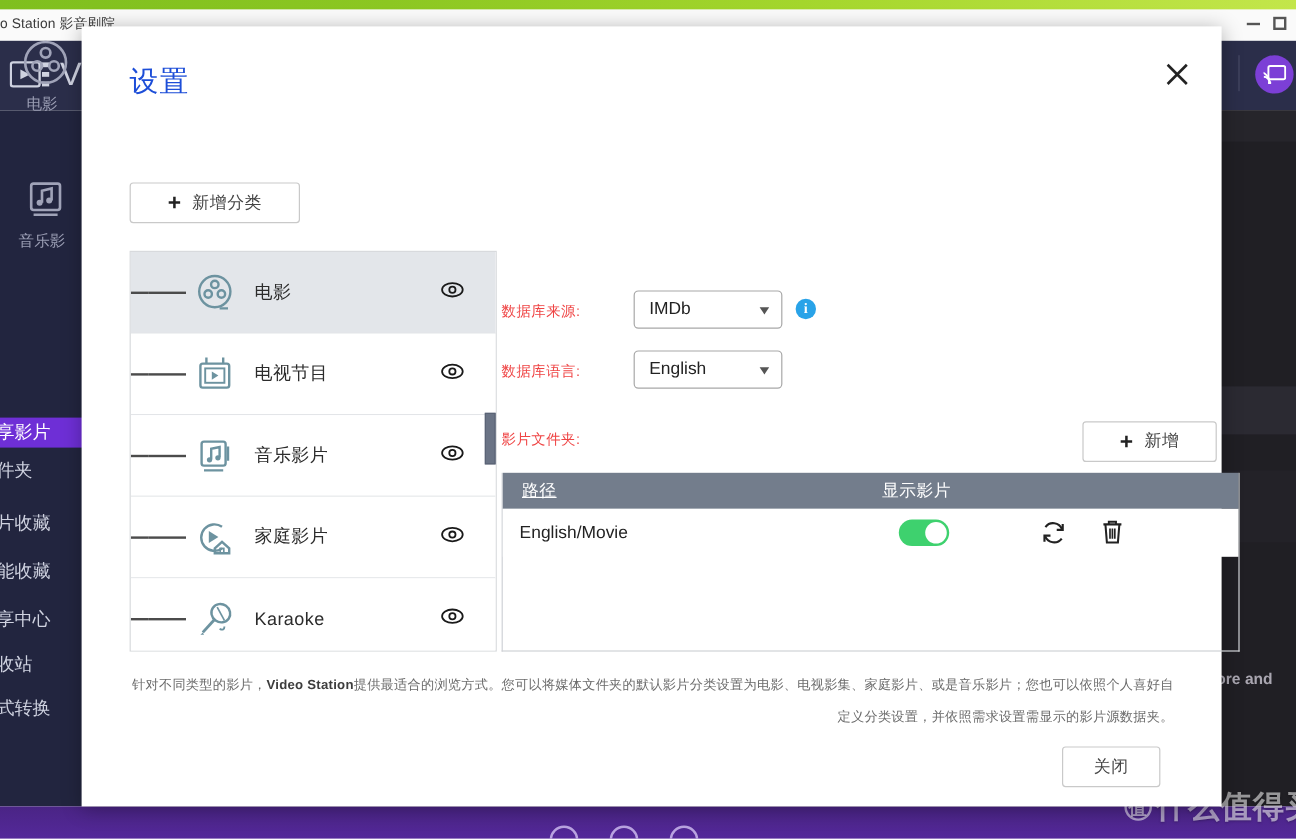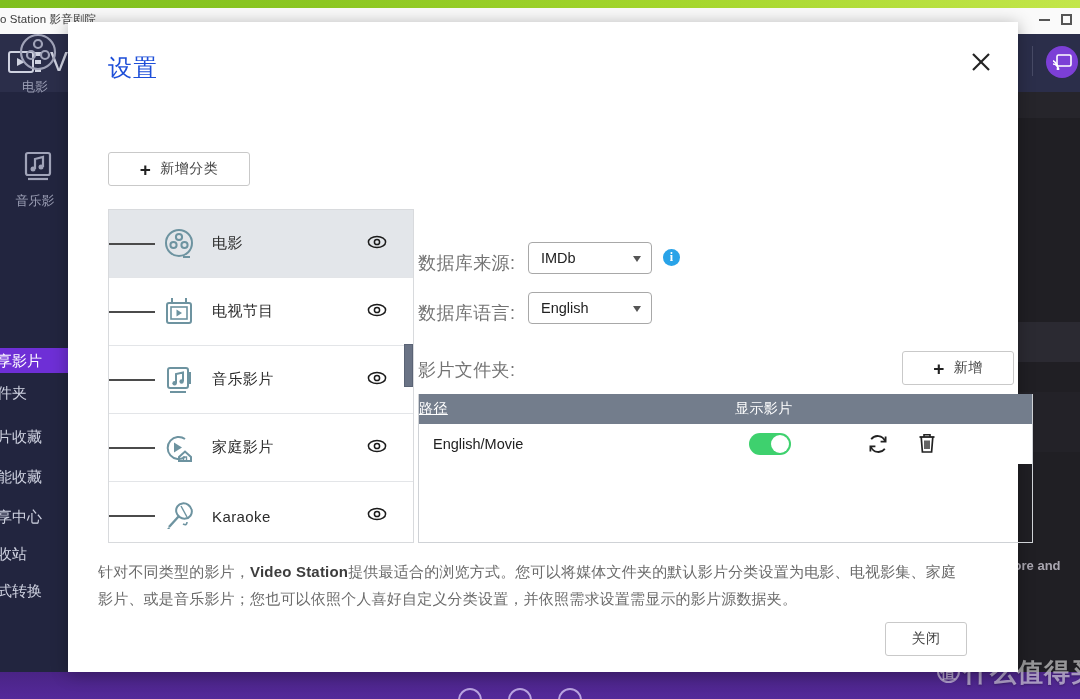--- a/index.html
+++ b/index.html
@@ -168,21 +168,21 @@
   .list-scrollbar {
     position: absolute; left: 336px; top: 322px; width: 9px; height: 43px;
     background: #6a7385; border: 1px solid #5a6375;
   }
 
   
   .detail {
     position: absolute; left: 350px; top: 187px; width: 560px; height: 334px;
   }
   .field-label {
-    position: absolute; font-size: 18px; color: #737373; letter-spacing: .4px;
+    position: absolute; font-size: 12px; color: #ef4444; letter-spacing: .4px;
   }
   .select-box {
     position: absolute; border: 1px solid #a8a8a8; border-radius: 4px;
     background: #fff; height: 32px; cursor: pointer;
     display: flex; align-items: center; padding: 0 8px 0 12px;
     font-size: 14.5px; color: #222;
   }
   .select-box .caret {
     position: absolute; right: 10px; top: 50%; margin-top: -2px;
     width: 0; height: 0; border-left: 4.5px solid transparent;
@@ -201,40 +201,40 @@
     position: absolute; left: 0; top: 185px; width: 615px; height: 149px;
     border: 1px solid #cfd2d6; border-top: none;
   }
   .table-head {
     position: absolute; left: 0; top: 0; width: 613px; height: 30px;
     background: #737d8c; display: flex; align-items: center;
   }
   .th {
     font-size: 14px; color: #ffffff; letter-spacing: .4px;
   }
-  .th.path { margin-left: 0; text-decoration: underline; }
+  .th.path { margin-left: 16px; text-decoration: underline; }
   .th.show { position: absolute; left: 316px; }
   .table-row {
     position: absolute; left: 0; top: 30px; width: 613px; height: 40px;
     display: flex; align-items: center; background: #fff;
   }
   .td-path { font-size: 14.5px; color: #222; margin-left: 14px; }
   .toggle {
     position: absolute; left: 330px; width: 42px; height: 22px;
     border-radius: 11px; background: #3ed16e; cursor: pointer;
   }
   .toggle .knob {
     position: absolute; right: 2px; top: 2px; width: 18px; height: 18px;
     border-radius: 50%; background: #fff;
   }
   .row-action { position: absolute; cursor: pointer; }
 
   .desc {
-    position: absolute; left: 30px; top: 536px; width: 870px;
-    font-size: 15px; color: #6b6b6b; line-height: 27px; letter-spacing: .2px;
+    position: absolute; left: 40px; top: 536px; width: 870px;
+    font-size: 11px; color: #6b6b6b; line-height: 27px; letter-spacing: .2px; text-align: right;
   }
   .desc b { color: #3d3d3d; font-weight: bold; }
 
   #close-btn {
     position: absolute; left: 817px; top: 600px; width: 82px; height: 34px;
     font-size: 14px;
   }
 </style>
 </head>
 <body>

